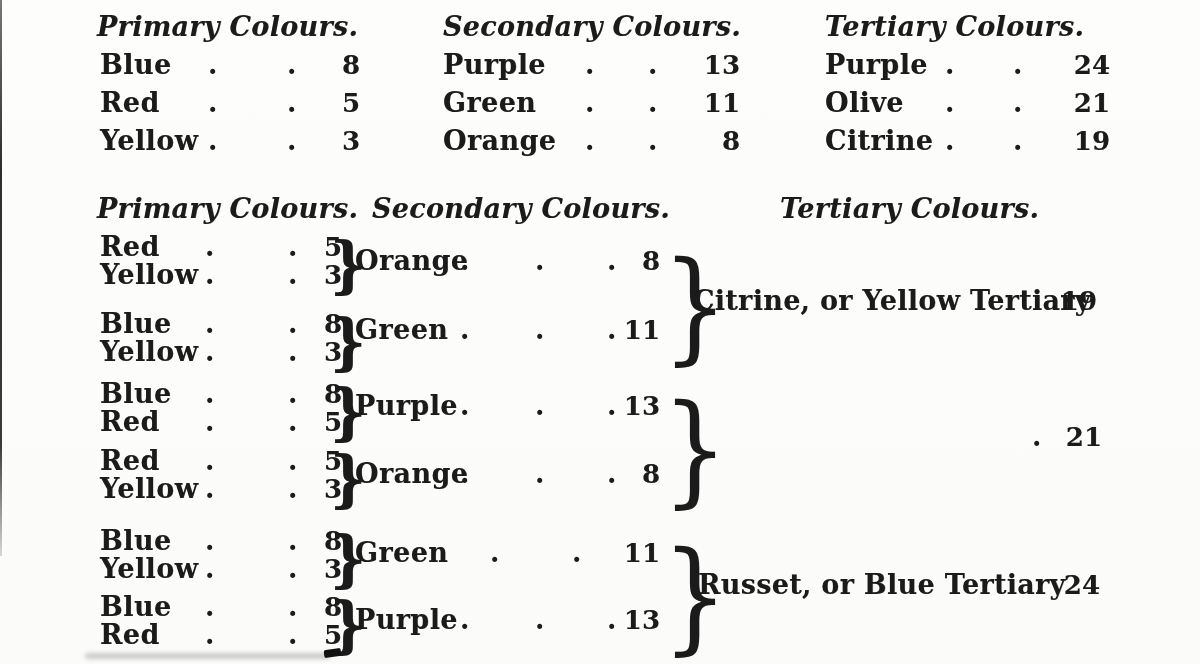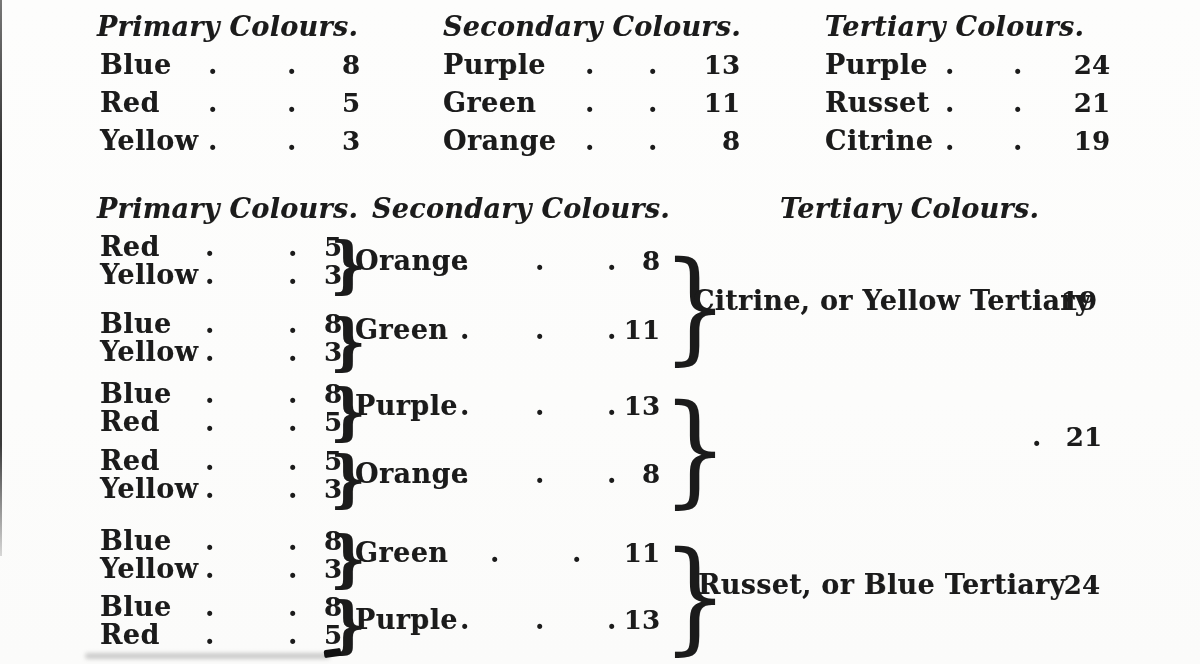--- a/index.html
+++ b/index.html
@@ -74,21 +74,21 @@
   <span class="abs w" style="left:443px;top:126px">Orange</span>
   <span class="abs d" style="left:585px;top:126px">.</span>
   <span class="abs d" style="left:648px;top:126px">.</span>
   <span class="abs v" style="left:695px;top:126px;width:45px">8</span>
 
   <div class="abs it" style="left:812px;top:11px;width:285px">Tertiary Colours.</div>
   <span class="abs w" style="left:825px;top:50px">Purple</span>
   <span class="abs d" style="left:945px;top:50px">.</span>
   <span class="abs d" style="left:1013px;top:50px">.</span>
   <span class="abs v" style="left:1065px;top:50px;width:45px">24</span>
-  <span class="abs w" style="left:825px;top:88px">Russet</span>
+  <span class="abs w" style="left:825px;top:88px">Olive</span>
   <span class="abs d" style="left:945px;top:88px">.</span>
   <span class="abs d" style="left:1013px;top:88px">.</span>
   <span class="abs v" style="left:1065px;top:88px;width:45px">21</span>
   <span class="abs w" style="left:825px;top:126px">Citrine</span>
   <span class="abs d" style="left:945px;top:126px">.</span>
   <span class="abs d" style="left:1013px;top:126px">.</span>
   <span class="abs v" style="left:1065px;top:126px;width:45px">19</span>
 
   <div class="abs it" style="left:97px;top:193px;width:230px">Primary Colours.</div>
   <div class="abs it" style="left:372px;top:193px;width:268px">Secondary Colours.</div>

